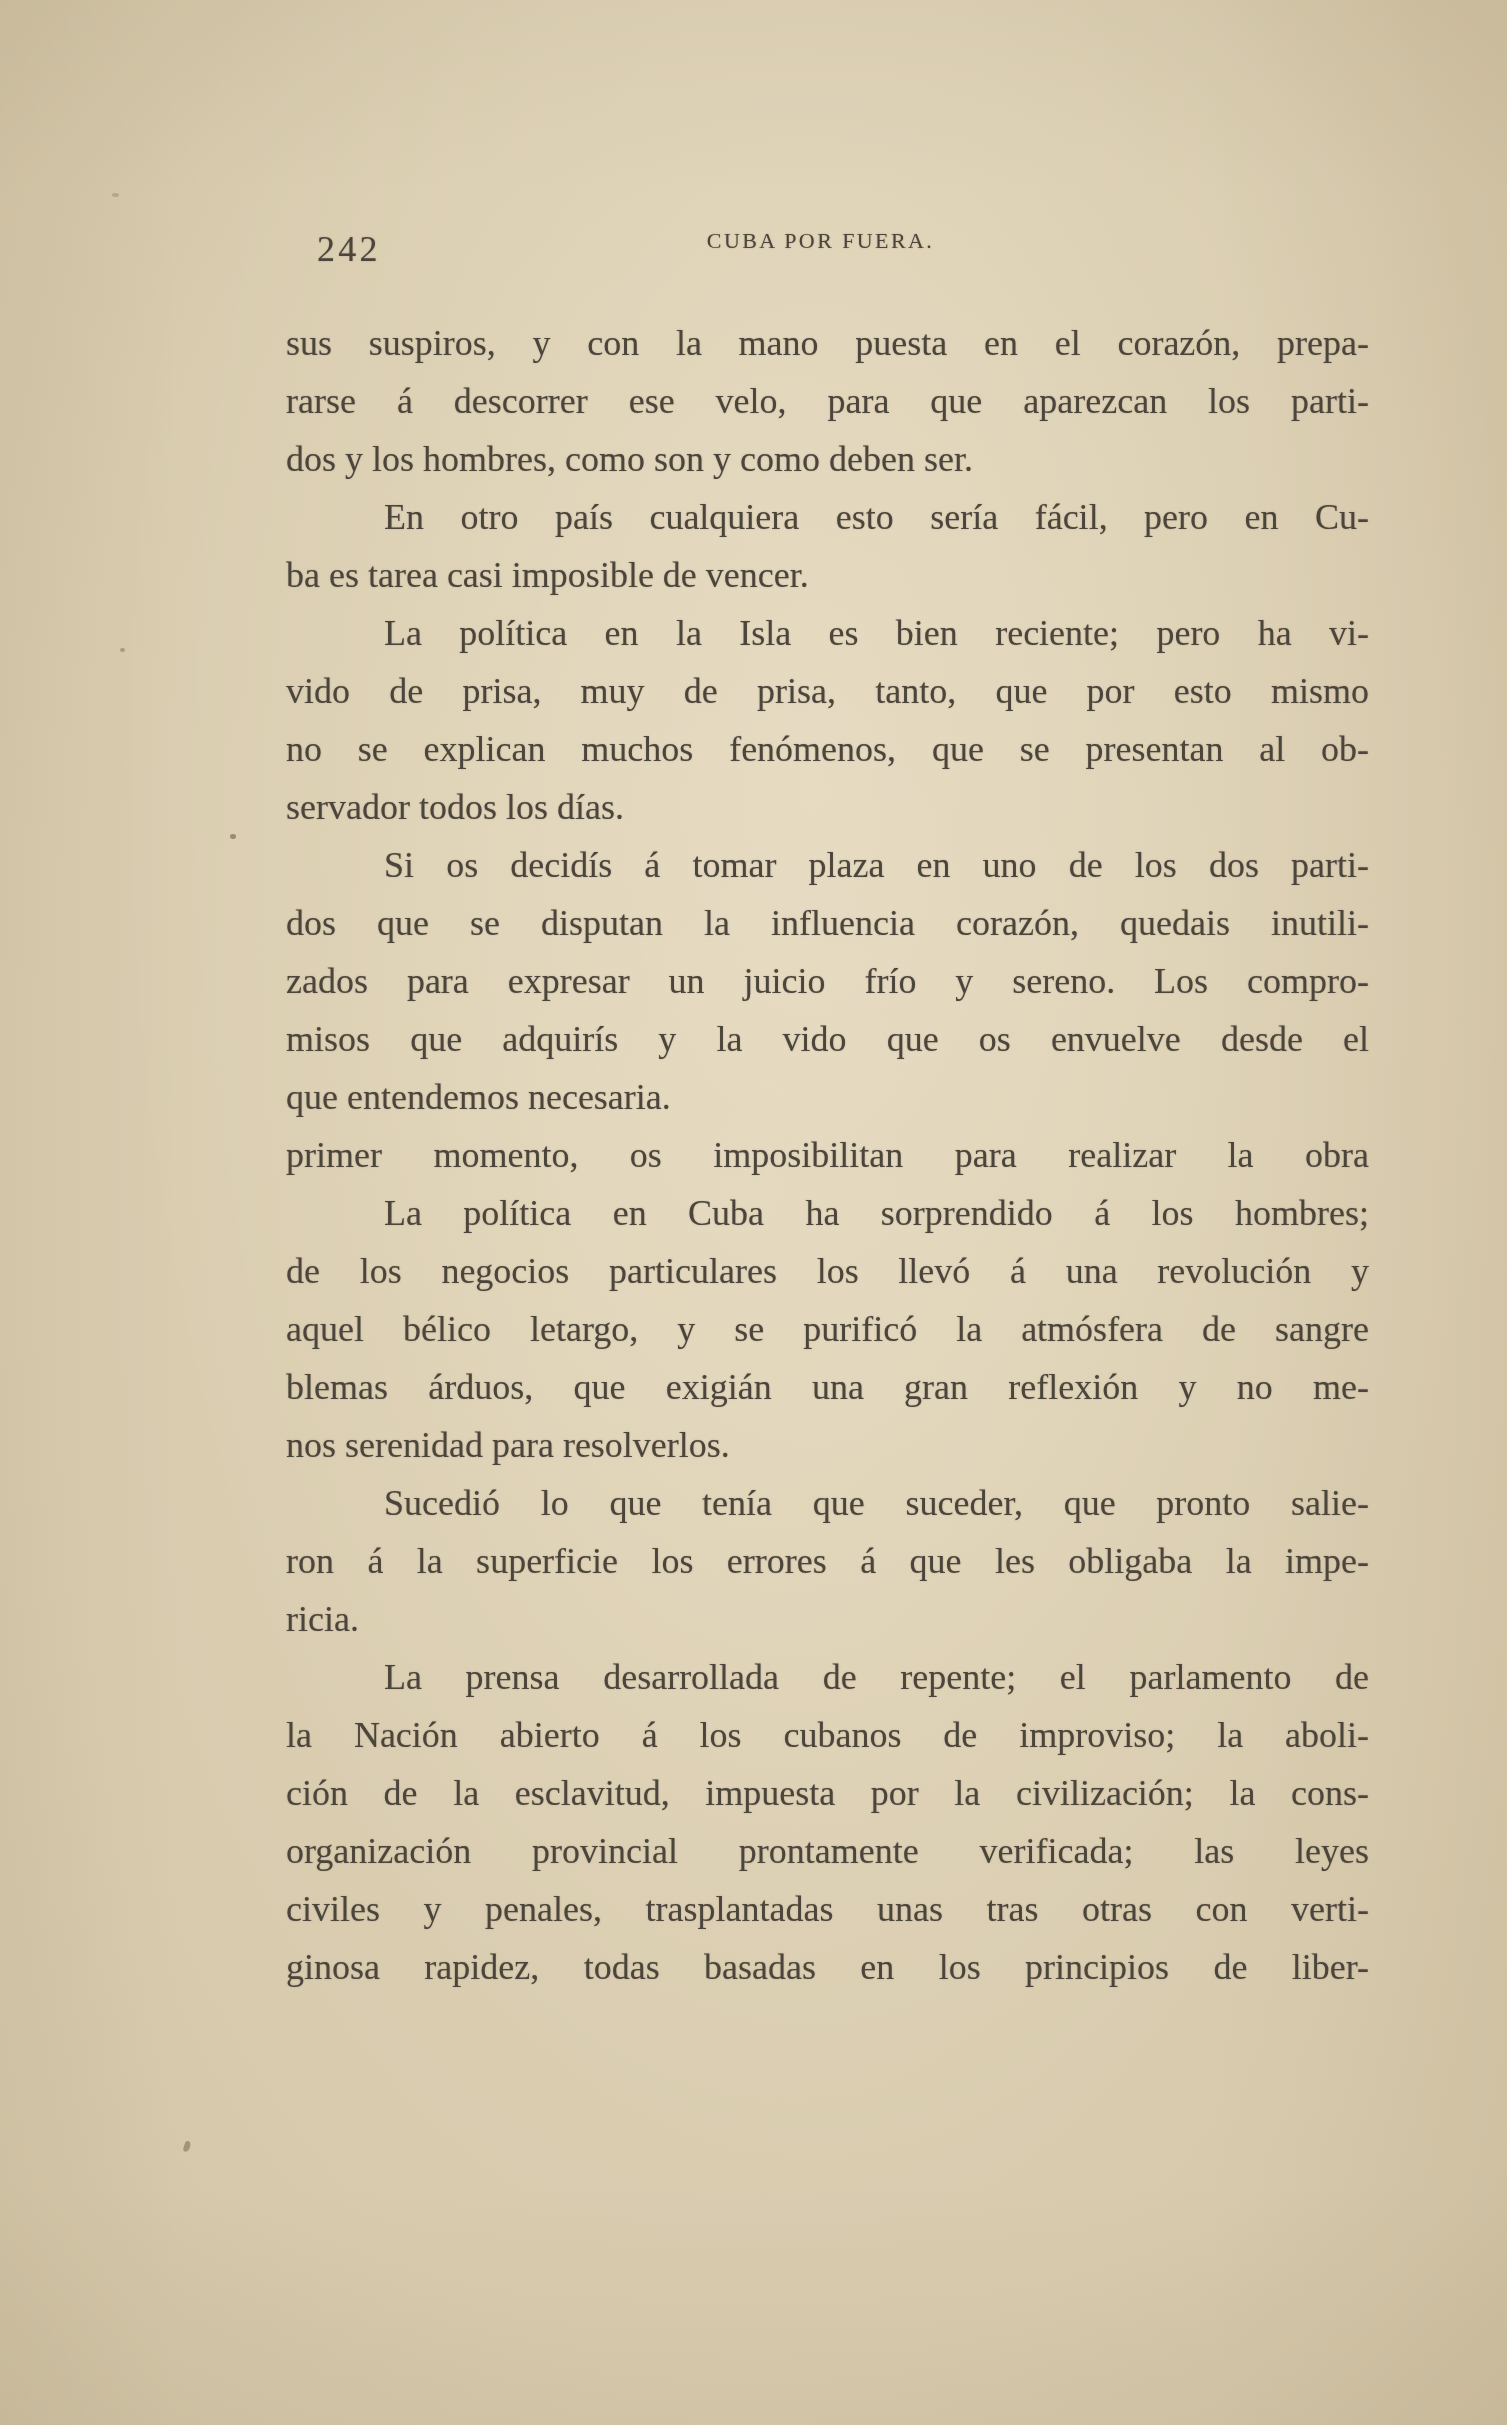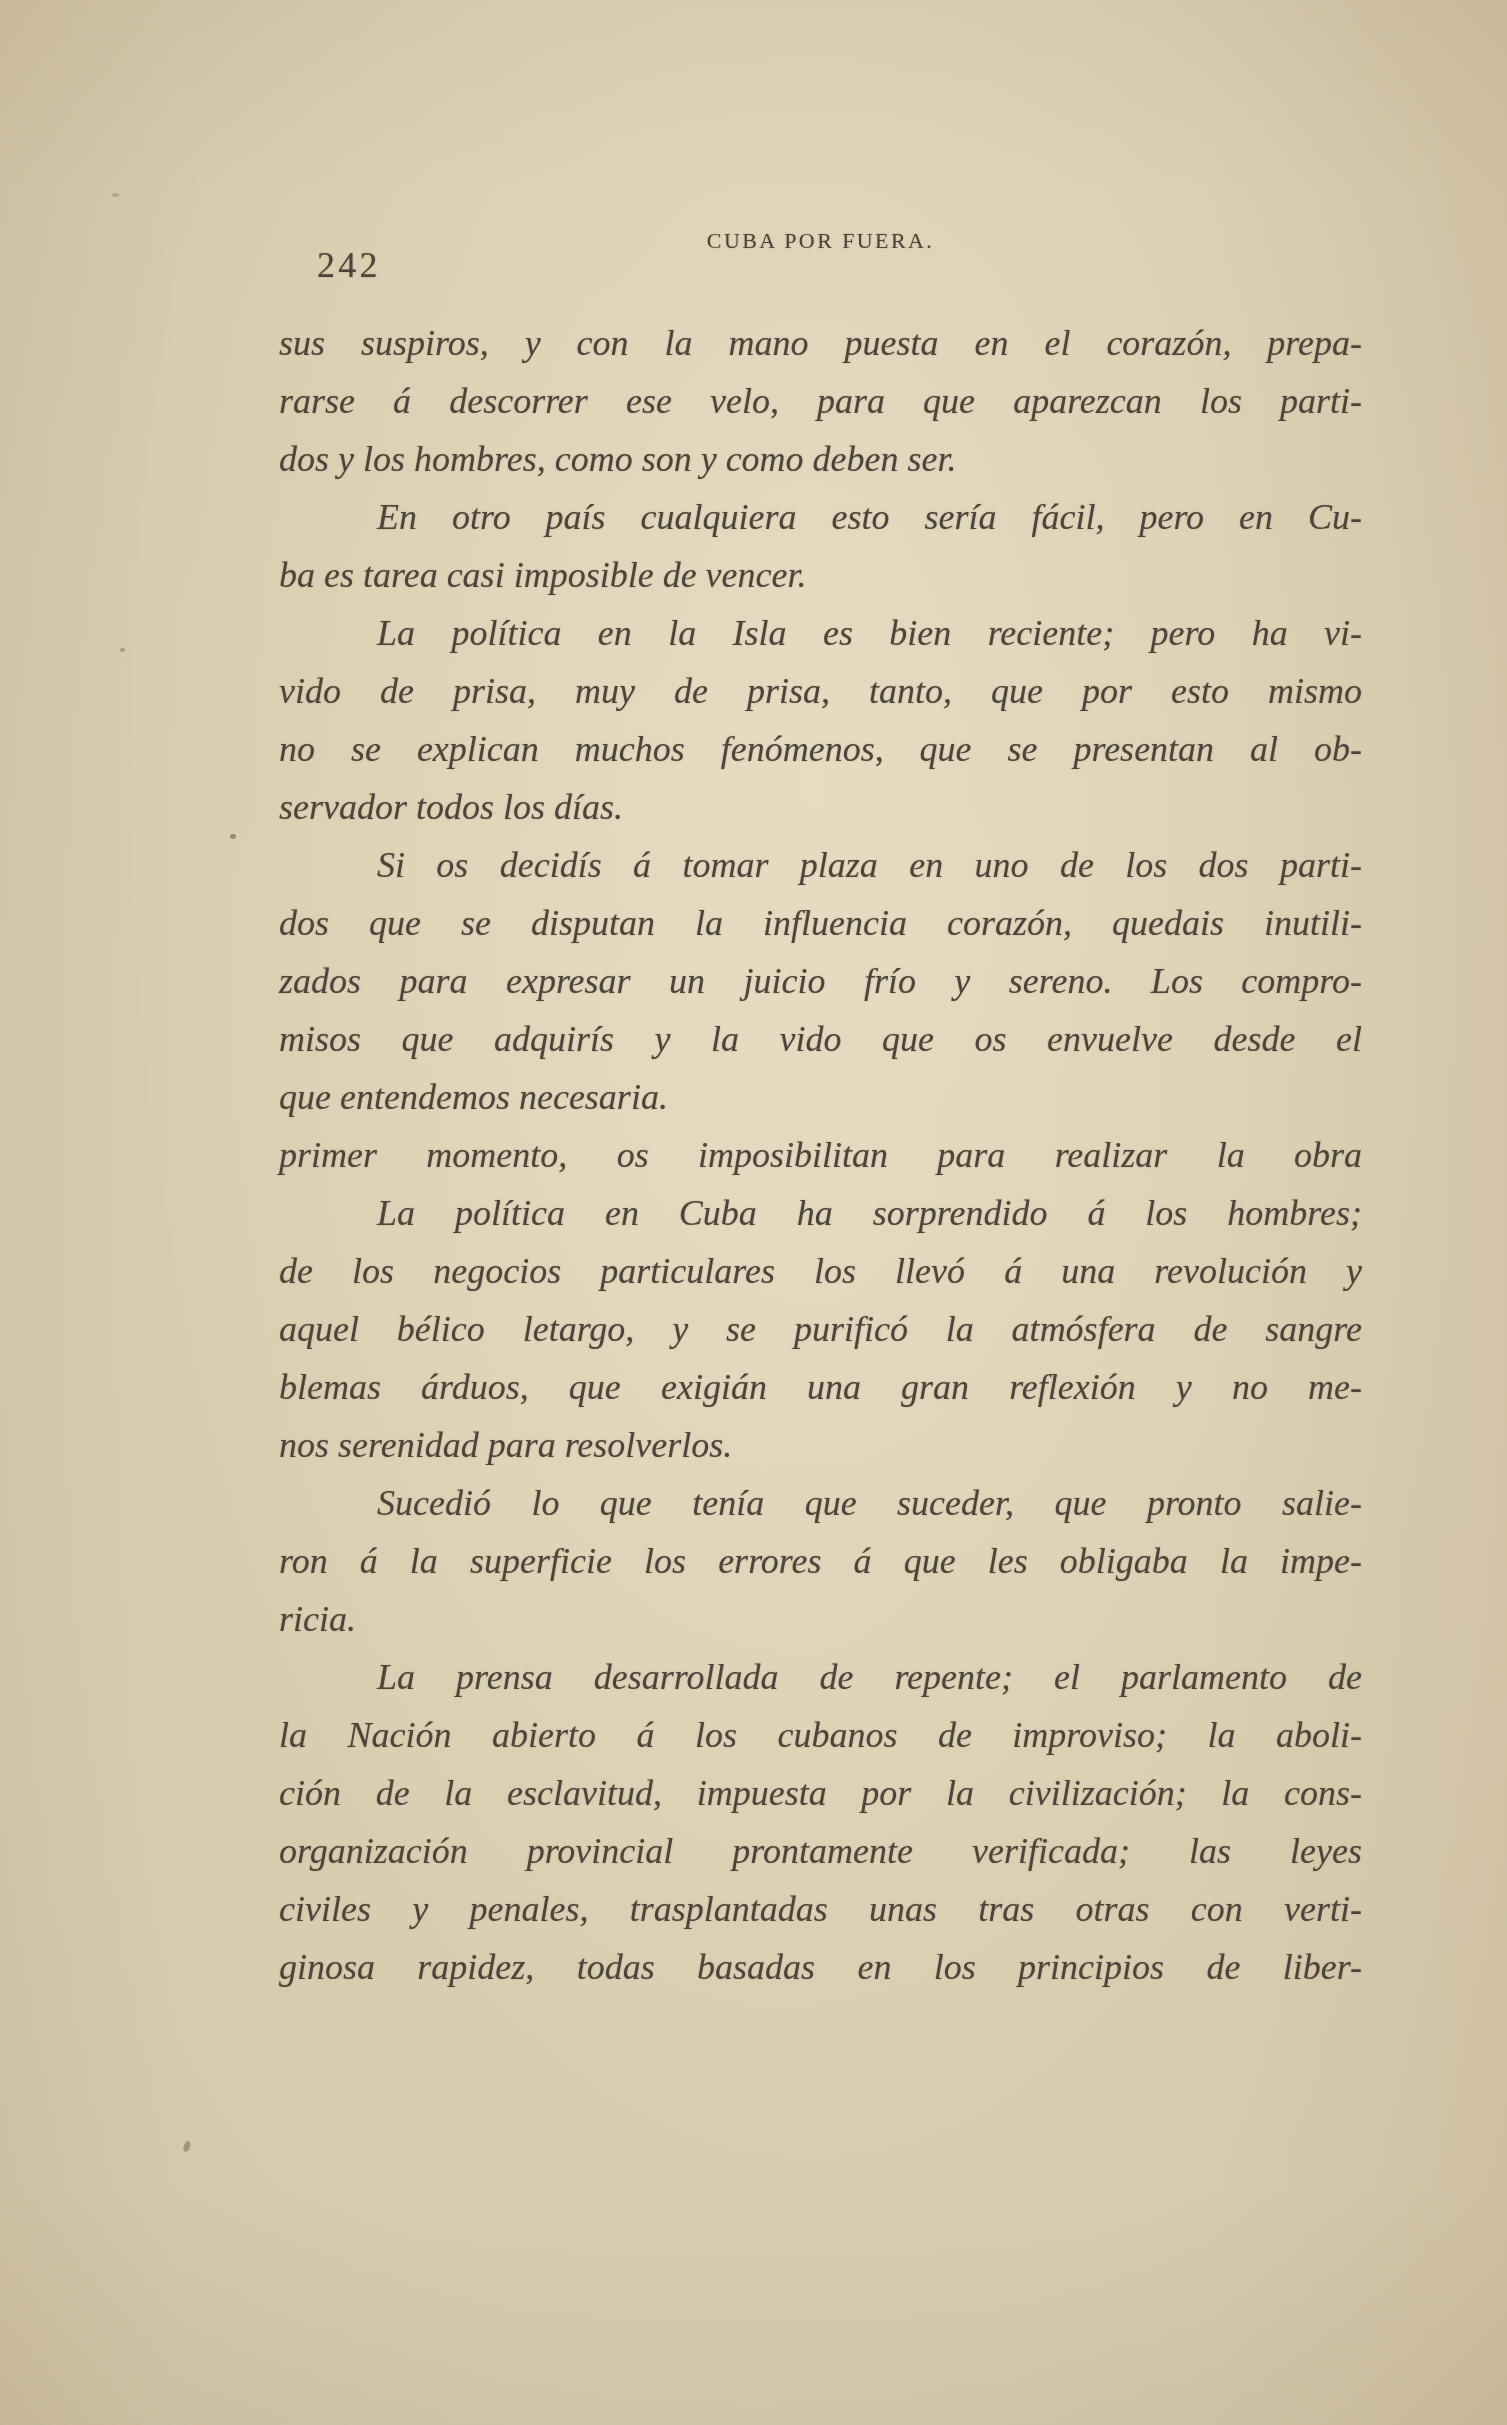--- a/index.html
+++ b/index.html
@@ -15,33 +15,33 @@
       radial-gradient(ellipse at 50% 48%, #ded1b6 0%, #d8cbae 68%, #d0c3a4 100%);
     font-family: "Liberation Serif", "DejaVu Serif", serif;
     color: #4c453b;
   }
 
   .page-header {
     position: absolute;
     top: 228px; left: 279px; width: 1083px; height: 45px;
   }
   .page-number {
-    position: absolute; left: 38px; top: 16px;
+    position: absolute; left: 38px; top: 0;
     font-size: 36px; letter-spacing: 3.2px;
     text-shadow: 0 0 1.6px rgba(76,69,59,0.38);
   }
   .running-title {
     text-align: center;
     font-size: 22px; letter-spacing: 2.4px;
     text-shadow: 0 0 1.6px rgba(76,69,59,0.38);
   }
 
   .text-block {
     position: absolute;
-    top: 314px; left: 279px; width: 1083px; font-style: italic;
+    top: 314px; left: 286px; width: 1083px;
   }
   .line {
     font-size: 36px;
     line-height: 58px;
     height: 58px;
     text-align: justify;
     text-align-last: justify;
     text-shadow: 0 0 1.6px rgba(76,69,59,0.34);
   }
   .line.indent { text-indent: 98px; }

